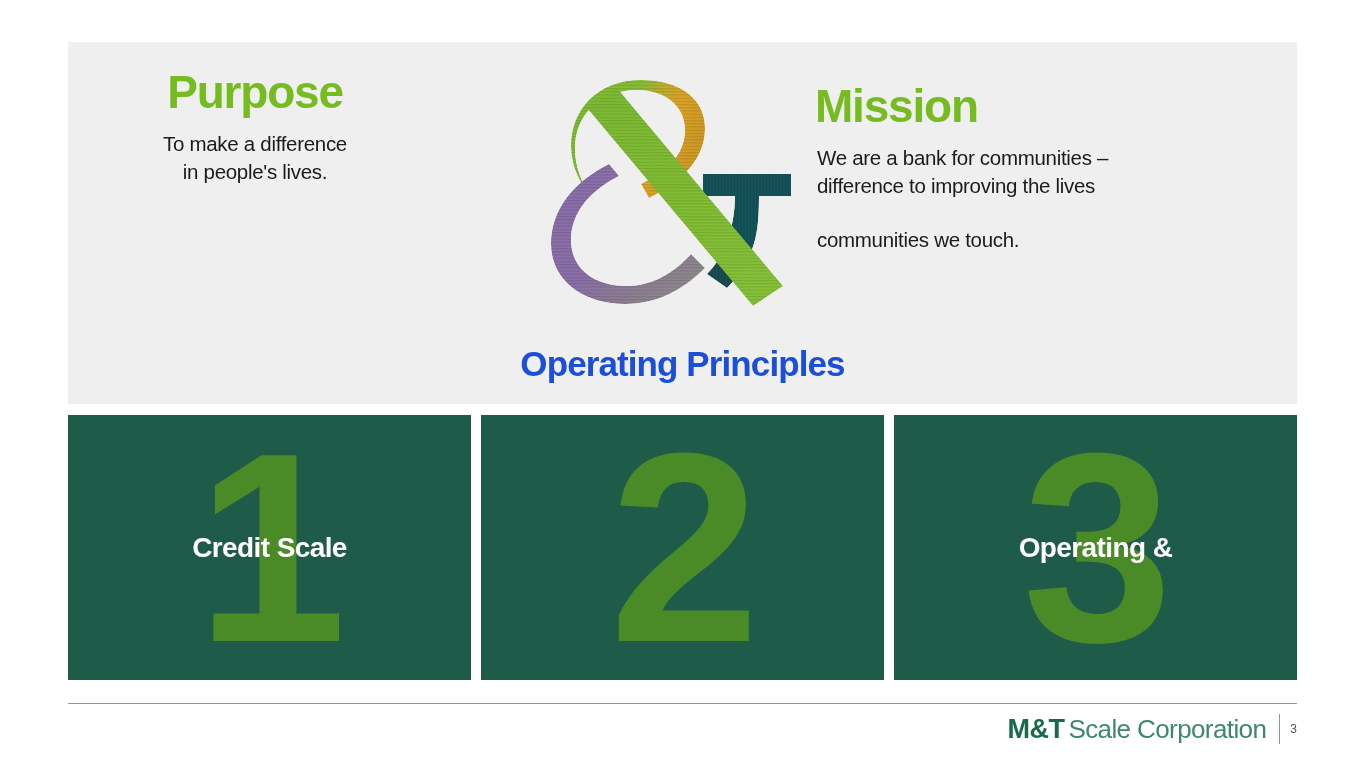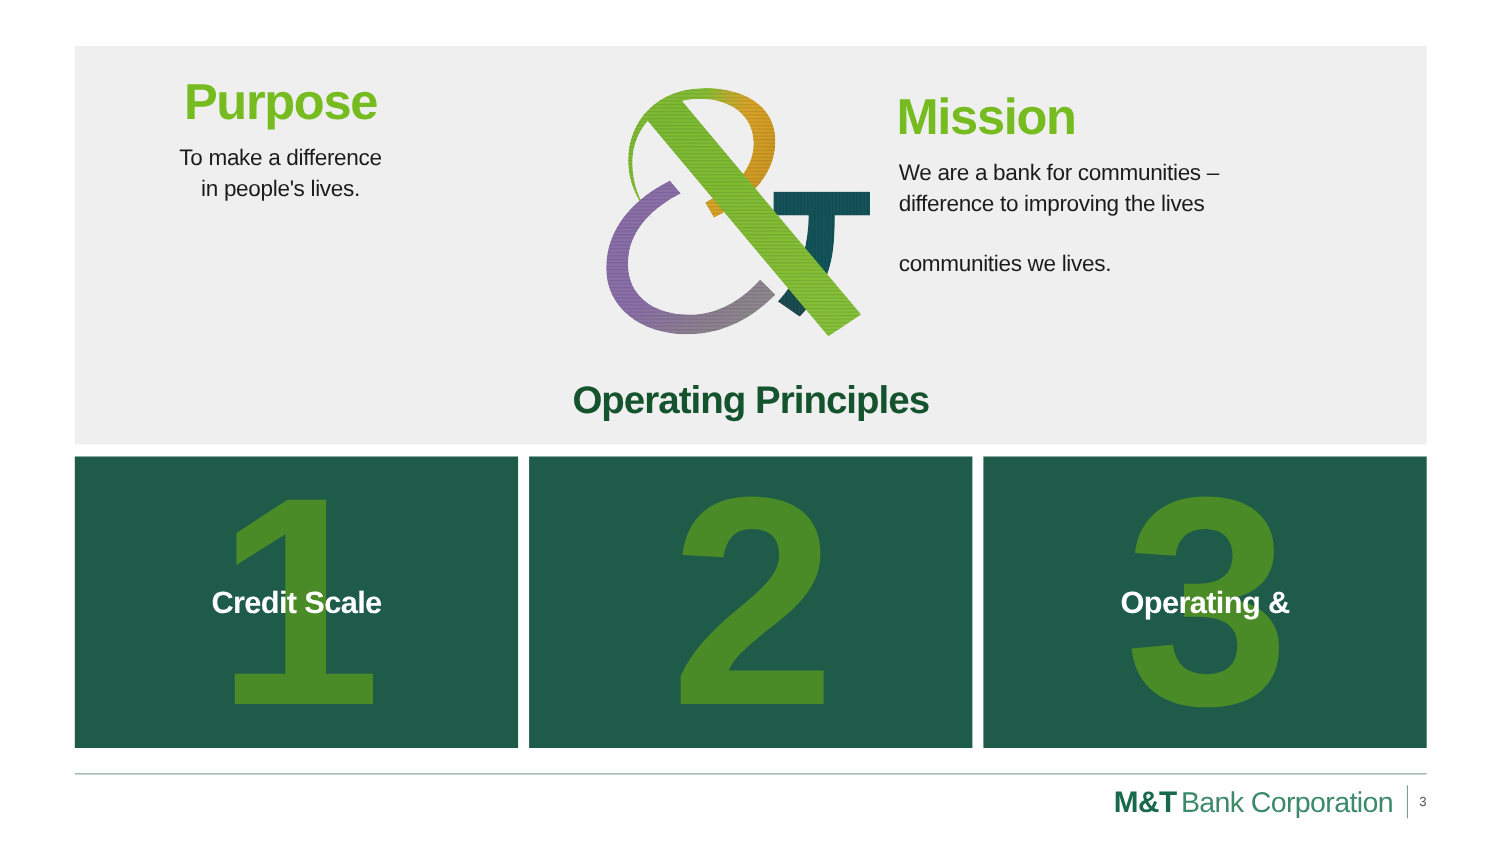--- a/index.html
+++ b/index.html
@@ -79,21 +79,21 @@
   .op-principles {
     position: absolute;
     left: 68px;
     top: 344px;
     width: 1229px;
     text-align: center;
     font-family: "Liberation Sans", sans-serif;
     font-weight: bold;
     font-size: 35px;
     letter-spacing: -0.9px;
-    color: #14532d;
+    color: #1d4ed8;
   }
 
   
   .cards {
     position: absolute;
     left: 68px;
     top: 415px;
     width: 1229px;
     height: 265px;
     display: flex;
@@ -285,21 +285,21 @@
       </g>
     </svg>
   </div>
 
   <div class="mission-block">
     <div class="section-title">Mission</div>
     <p class="section-body">
       <span>We are a bank for communities –</span><br>
       <span>difference to improving the lives</span><br>
       <br>
-      <span>communities we lives.</span>
+      <span>communities we touch.</span>
     </p>
   </div>
 
   <div class="op-principles">Operating Principles</div>
 
   <div class="cards">
 
     <div class="card">
       <div class="card-number">1</div>
       <div class="card-label">
@@ -317,18 +317,18 @@
         <span>Operating &amp;</span>
       </div>
     </div>
 
   </div>
 
   <div class="footer-rule"></div>
 
   <div class="footer-brand">
     <span class="brand-mt">M&amp;T</span>
-    <span class="brand-rest">Bank Corporation</span>
+    <span class="brand-rest">Scale Corporation</span>
     <span class="brand-divider"></span>
     <span class="page-num">3</span>
   </div>
 
 </div>
 
 </body></html>

